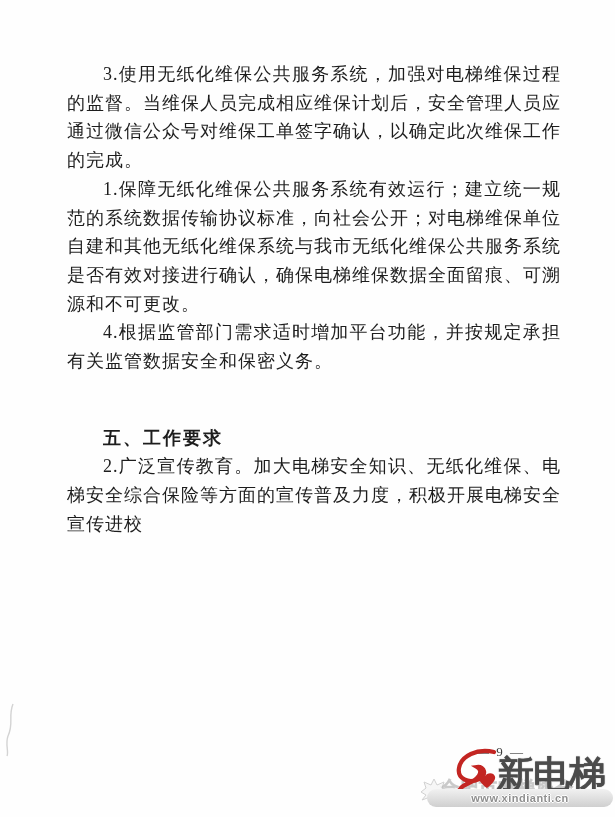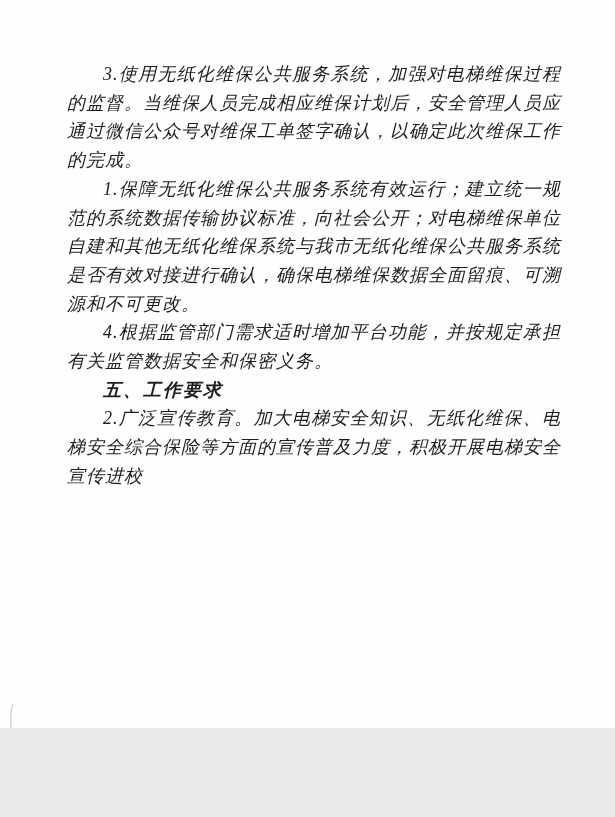--- a/index.html
+++ b/index.html
@@ -1,23 +1,22 @@
 <!DOCTYPE html>
 <html><head>
 <meta charset="utf-8">
 <style>
   html,body{margin:0;padding:0;background:#e9e9e9;}
   .page{
     position:relative;
-    width:615px;height:728px;
+    width:615px;height:817px;
     margin:0 auto;
     background:#fefefe;
     overflow:hidden;
     font-family:"Liberation Serif", serif;
-    font-style:italic;
   }
   
   .doc-body{
     position:absolute;
     left:67px;top:60px;width:494px;
     color:#1d1d1d;
     font-size:18px;
     line-height:28.7px;
     letter-spacing:1px;
     text-align:justify;
@@ -25,20 +24,21 @@
   .doc-body p{margin:0;padding:0;text-indent:2em;}
   .doc-body p.subheading{
     font-weight:normal;
     text-align:left;
   }
   .doc-body p.heading{
     font-family:"Liberation Sans", sans-serif;
     font-weight:bold;
     text-align:left;
     letter-spacing:2px;
+    margin-top:48px;
   }
   
   .page-number{
     position:absolute;left:476px;top:744px;
     font-size:13px;color:#3c3c3c;letter-spacing:2px;
     font-family:"Liberation Serif", serif;
   }
   .watermark-text{
     position:absolute;left:441px;top:776px;
     font-size:18px;font-weight:bold;letter-spacing:1px;

